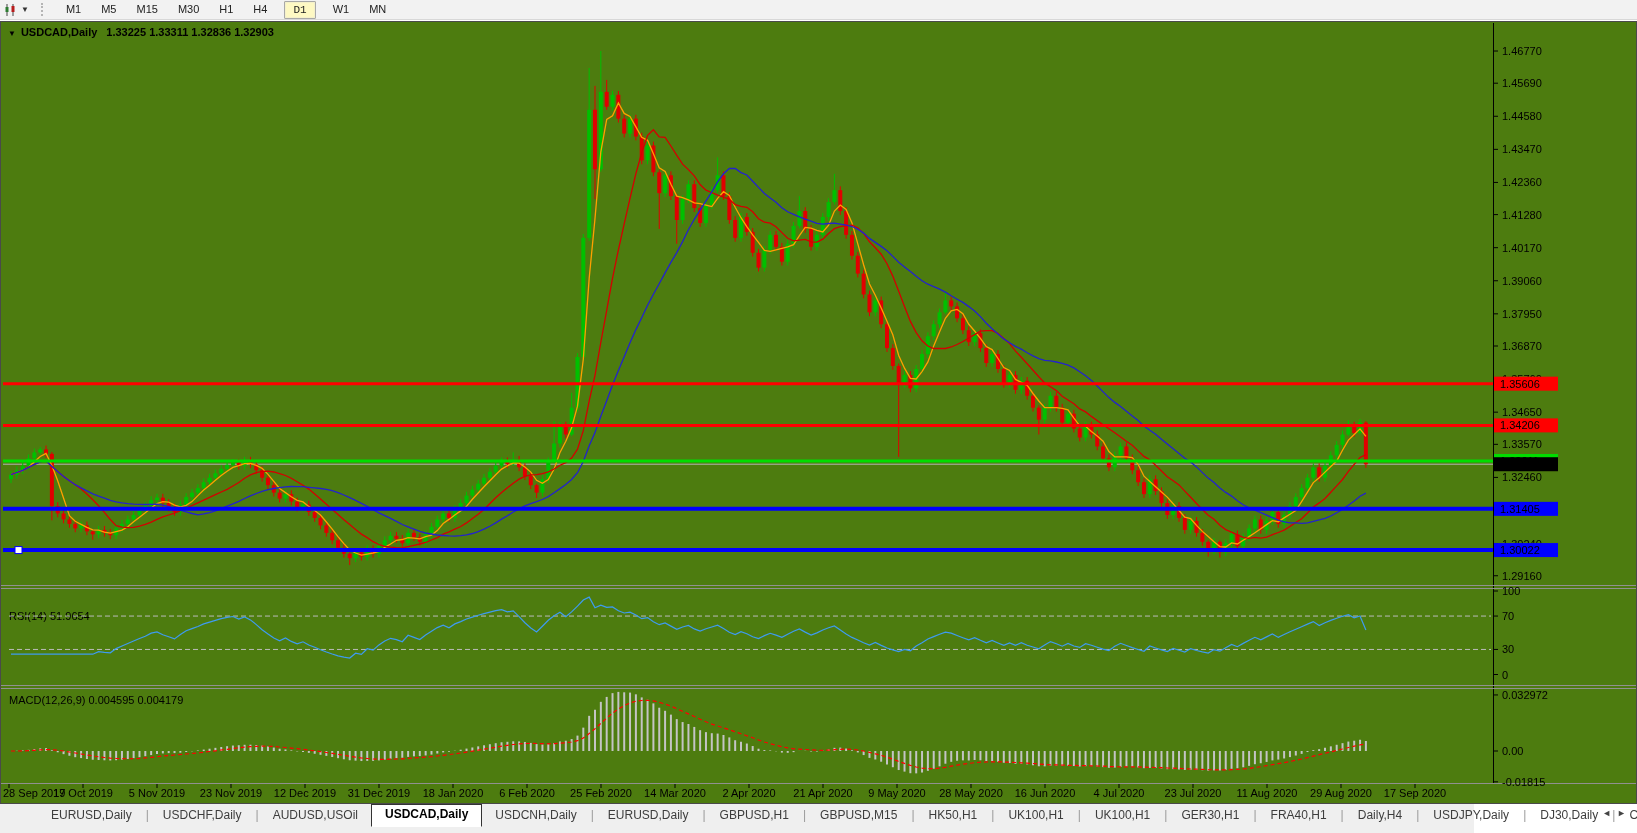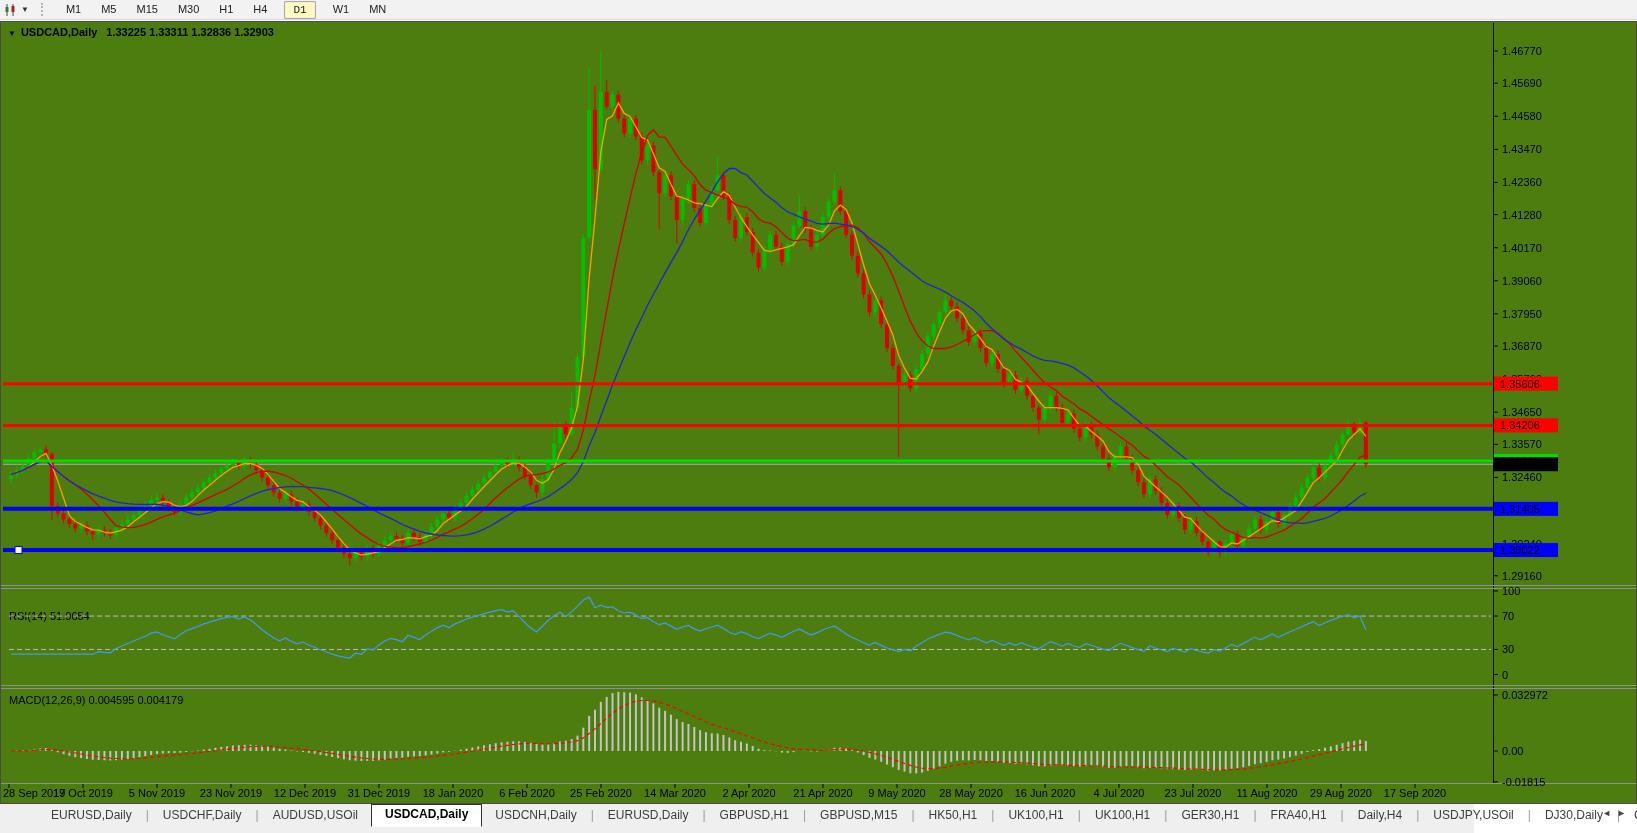--- a/index.html
+++ b/index.html
@@ -902,21 +902,21 @@
       <span class="tab">UK100,H1</span>
       <span class="pipe">|</span>
       <span class="tab">UK100,H1</span>
       <span class="pipe">|</span>
       <span class="tab">GER30,H1</span>
       <span class="pipe">|</span>
       <span class="tab">FRA40,H1</span>
       <span class="pipe">|</span>
       <span class="tab">Daily,H4</span>
       <span class="pipe">|</span>
-      <span class="tab">USDJPY,USOil</span>
+      <span class="tab">USDJPY,Daily</span>
       <span class="pipe">|</span>
       <span class="tab">DJ30,Daily</span>
       <span class="pipe">|</span>
       <span class="tab">CHINA300,H1</span>
     </div>
 </div>
 <div id="tabnav">
   <span>◄</span><span>►</span>
 </div>
 

